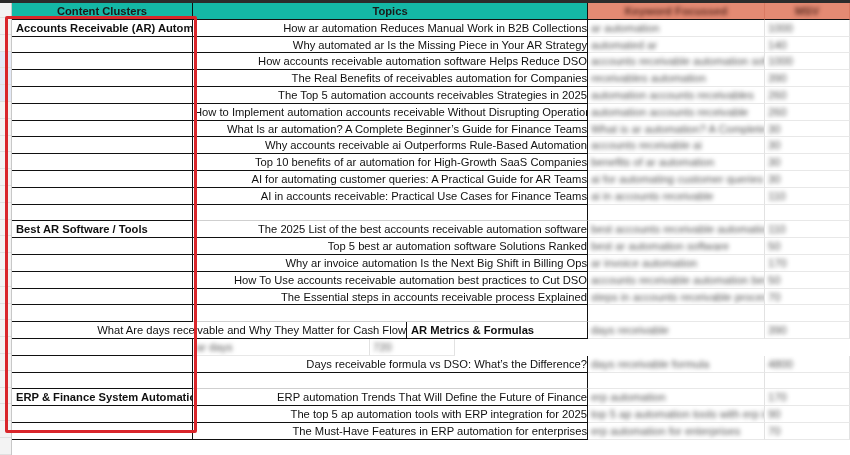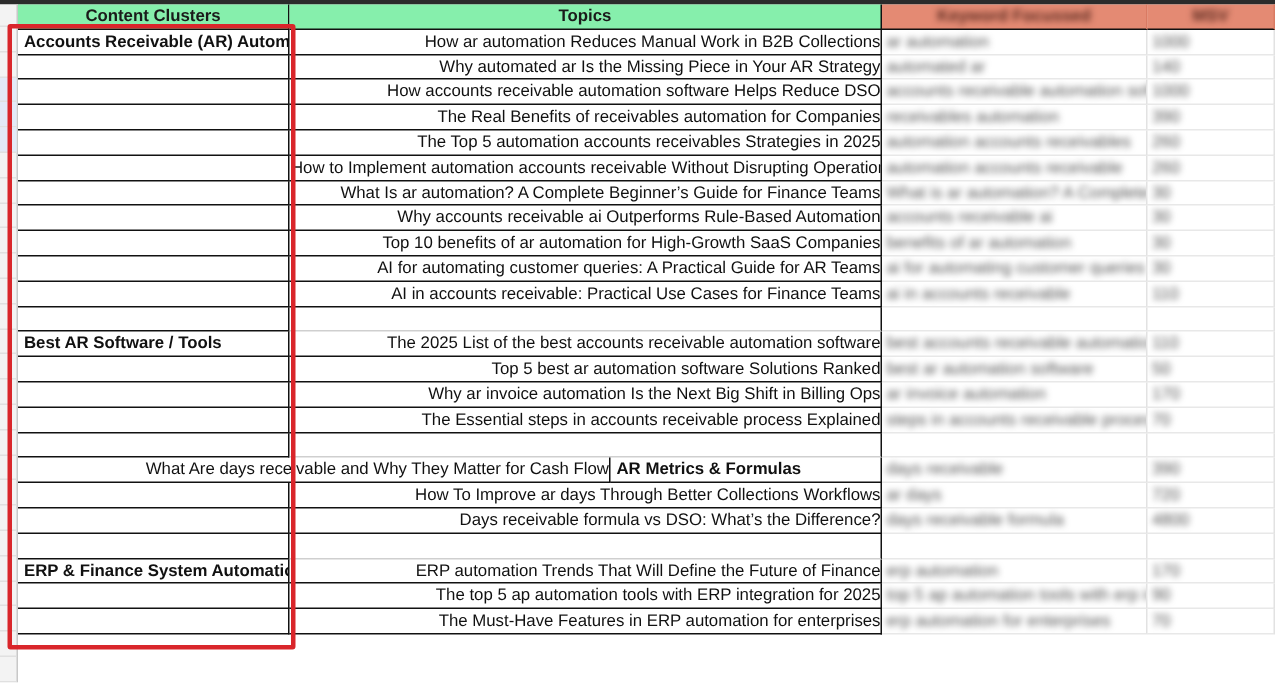--- a/index.html
+++ b/index.html
@@ -15,21 +15,21 @@
     .gutter-cell.sel { background: #e3e9f7; }
 
     .grid { position: absolute; left: 12px; top: 3px; }
     .row { display: flex; height: 16.8px; }
     .cell { height: 16.8px; overflow: hidden; white-space: nowrap; line-height: 16px; padding-left: 3px; border-right: 1px solid #111; border-bottom: 1px solid #111; }
     .c1 { width: 181px; font-weight: bold; padding-left: 4px; }
     .c2 { width: 395px; padding-left: 1px; text-align: right; }
     .c3 { width: 177px; border-right: 1px solid #e2e2e2; border-bottom: 1px solid #e8e8e8; }
     .c4 { width: 85px; border-right: 1px solid #e2e2e2; border-bottom: 1px solid #e8e8e8; }
 
-    .row.header .cell { background: #86efac; font-weight: bold; text-align: center; color: #1a1a1a; padding-left: 0; border-bottom: 1px solid #111; }
+    .row.header .cell { background: #14b8a6; font-weight: bold; text-align: center; color: #1a1a1a; padding-left: 0; border-bottom: 1px solid #111; }
     .row.header .c3, .row.header .c4 { background: #e48a73; border-right: 1px solid #d97a63; }
 
     .row.spacer .c1, .row.spacer .c2 { border-bottom: 1px solid #111; }
     .row.spacer .c2 { border-bottom: 1px solid #cfcfcf; }
 
     .blur { filter: blur(2.2px); color: #555; }
     .row.header .blur { color: #5a2a20; }
 
     .annot-box { position: absolute; left: 5px; top: 16px; width: 192px; height: 417px; border: 3px solid #d9262b; border-radius: 2px; pointer-events: none; }
   </style>
@@ -161,39 +161,44 @@
         <div class="cell c4"><span class="blur">50</span></div>
       </div>
       <div class="row">
         <div class="cell c1"></div>
         <div class="cell c2">Why ar invoice automation Is the Next Big Shift in Billing Ops</div>
         <div class="cell c3"><span class="blur">ar invoice automation</span></div>
         <div class="cell c4"><span class="blur">170</span></div>
       </div>
       <div class="row">
         <div class="cell c1"></div>
+        <div class="cell c2">How To Use accounts receivable automation best practices to Cut DSO</div>
+        <div class="cell c3"><span class="blur">accounts receivable automation best</span></div>
+        <div class="cell c4"><span class="blur">50</span></div>
+      </div>
+      <div class="row">
+        <div class="cell c1"></div>
         <div class="cell c2">The Essential steps in accounts receivable process Explained</div>
         <div class="cell c3"><span class="blur">steps in accounts receivable process</span></div>
         <div class="cell c4"><span class="blur">70</span></div>
       </div>
       <div class="row spacer">
         <div class="cell c1"></div>
         <div class="cell c2"></div>
         <div class="cell c3"><span class="blur"></span></div>
         <div class="cell c4"><span class="blur"></span></div>
       </div>
       <div class="row">
         <div class="cell c2">What Are days receivable and Why They Matter for Cash Flow</div>
         <div class="cell c1">AR Metrics &amp; Formulas</div>
         <div class="cell c3"><span class="blur">days receivable</span></div>
         <div class="cell c4"><span class="blur">390</span></div>
       </div>
       <div class="row">
         <div class="cell c1"></div>
-        <div class="cell c2">How To Improve ar days Through Better Collections Workflows</div>
         <div class="cell c3"><span class="blur">ar days</span></div>
         <div class="cell c4"><span class="blur">720</span></div>
       </div>
       <div class="row">
         <div class="cell c1"></div>
         <div class="cell c2">Days receivable formula vs DSO: What’s the Difference?</div>
         <div class="cell c3"><span class="blur">days receivable formula</span></div>
         <div class="cell c4"><span class="blur">4800</span></div>
       </div>
       <div class="row spacer">

